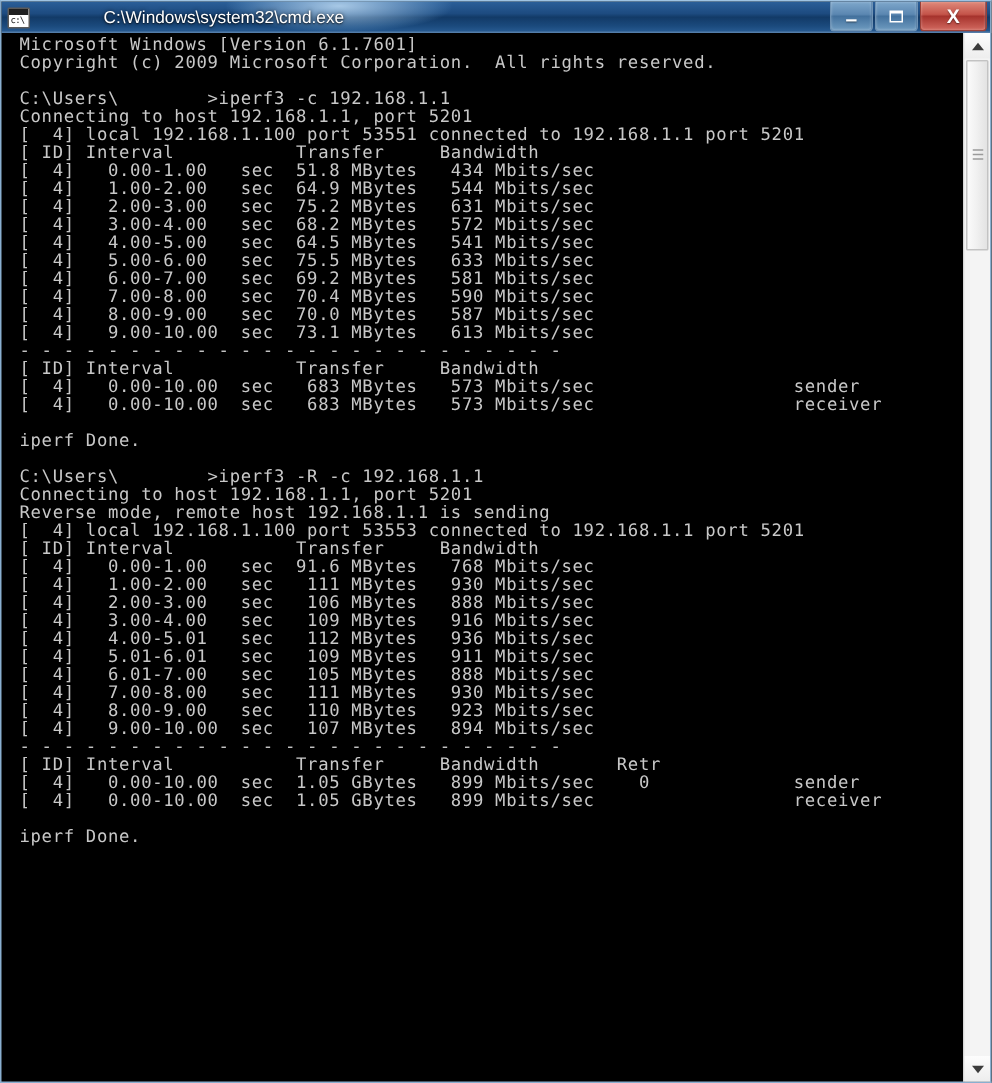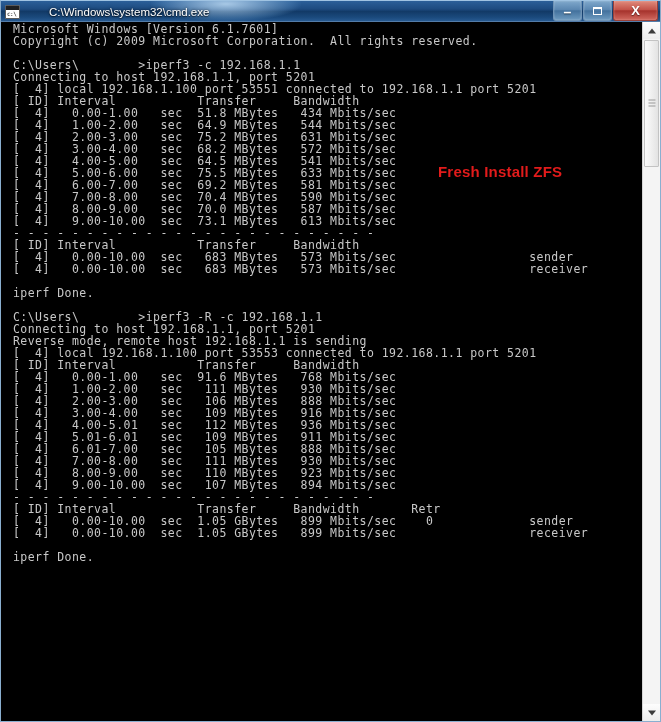--- a/index.html
+++ b/index.html
@@ -74,21 +74,21 @@
     left: 1px; top: 4px;
     font-family: "DejaVu Sans Mono", monospace;
     font-size: 6px;
     line-height: 7px;
     color: #111;
     letter-spacing: -0.5px;
   }
 
   #title-text {
     position: absolute;
-    left: 16px; top: 3px;
+    left: 36px; top: 3px;
     font-size: 11.5px;
     line-height: 16px;
     color: #ffffff;
     text-shadow: 0 0 3px rgba(0,0,0,0.75), 0 1px 1px rgba(0,0,0,0.6);
     white-space: nowrap;
     font-family: "Liberation Sans", sans-serif;
     padding-left: 32px;
   }
 
   #winbtns {
@@ -319,21 +319,20 @@
 [  4]   7.00-8.00   sec   111 MBytes   930 Mbits/sec
 [  4]   8.00-9.00   sec   110 MBytes   923 Mbits/sec
 [  4]   9.00-10.00  sec   107 MBytes   894 Mbits/sec
 - - - - - - - - - - - - - - - - - - - - - - - - -
 [ ID] Interval           Transfer     Bandwidth       Retr
 [  4]   0.00-10.00  sec  1.05 GBytes   899 Mbits/sec    0             sender
 [  4]   0.00-10.00  sec  1.05 GBytes   899 Mbits/sec                  receiver
 
 iperf Done.
 </div>
-    <div id="annotation">Fresh Install ZFS</div>
   </div>
 
   <div id="scrollbar">
     <div class="sb-arrow up">
       <span class="tri"></span>
     </div>
     <div id="sb-track"></div>
     <div id="sb-thumb">
       <span class="grip">
           <i></i>

